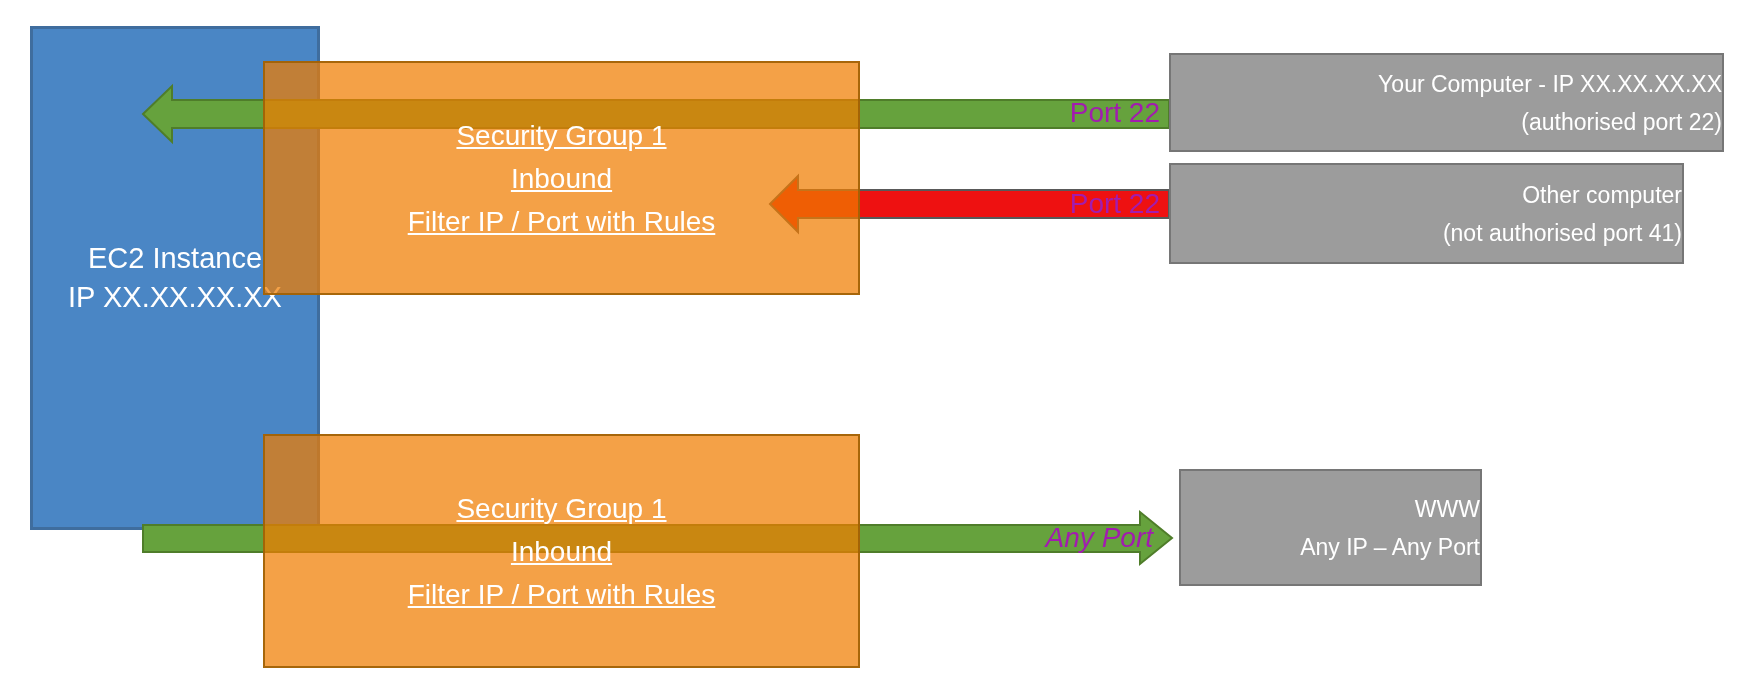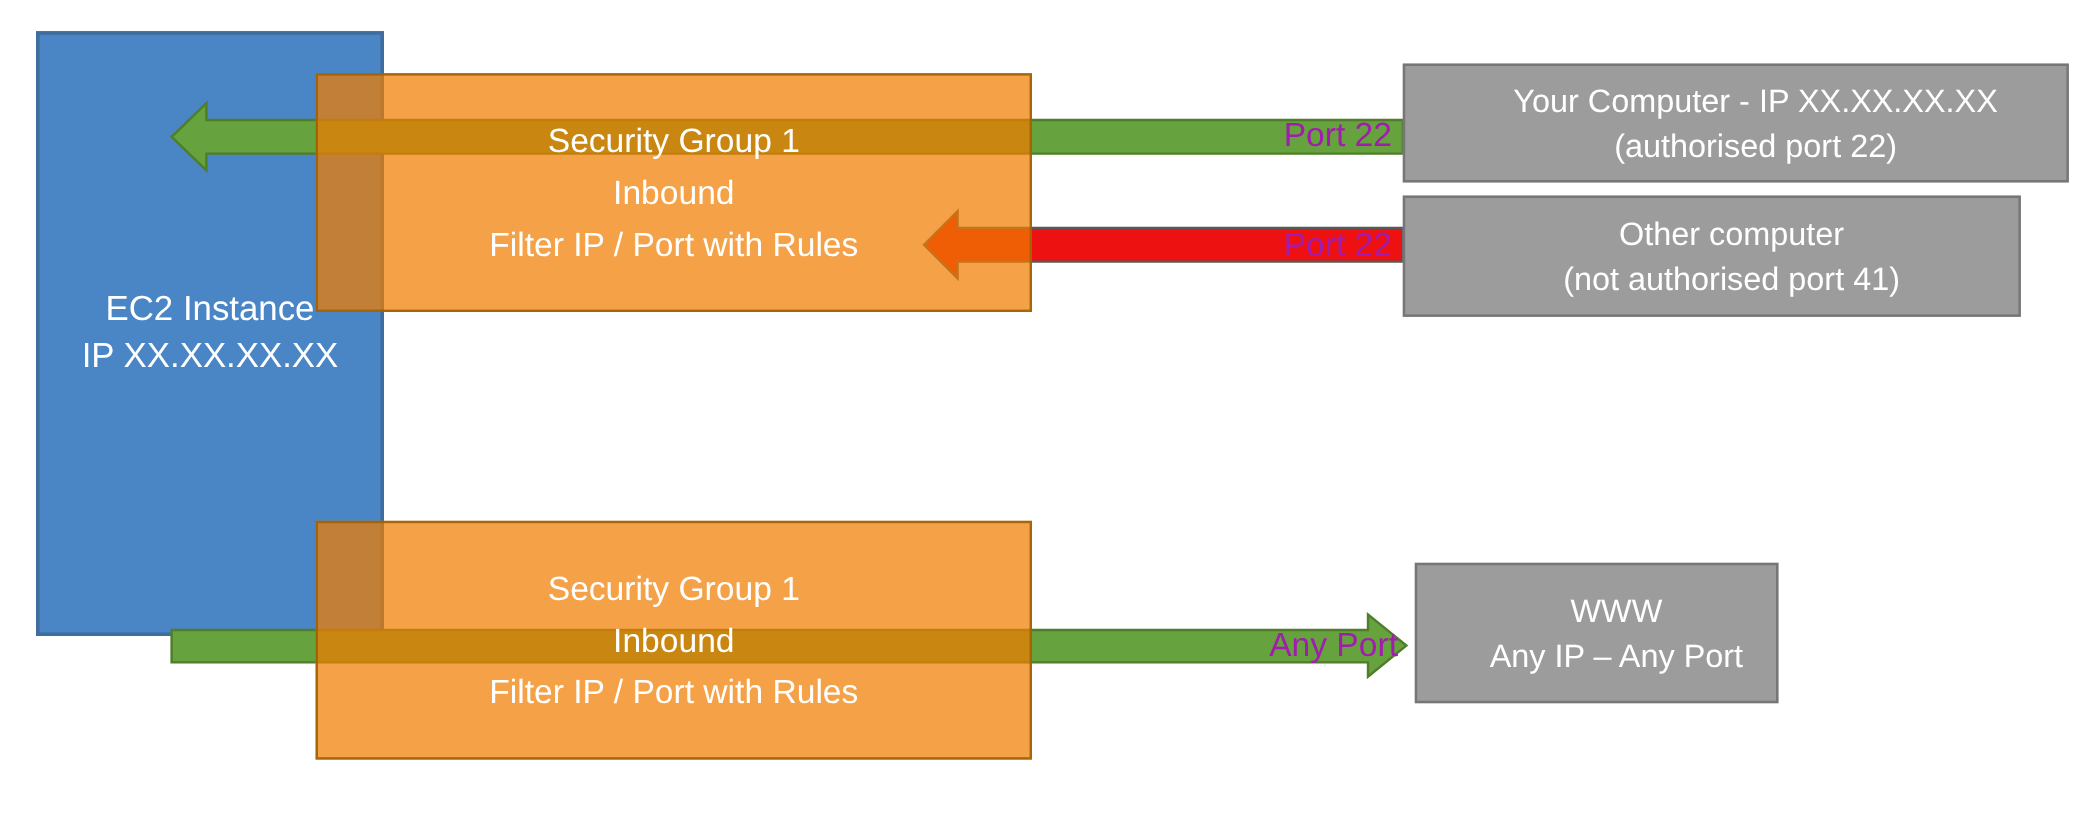--- a/index.html
+++ b/index.html
@@ -18,50 +18,50 @@
   .ec2-box {
     position: absolute; left: 30px; top: 26px; width: 290px; height: 504px;
     background: #4a86c5; border: 3px solid #3f6d9e; box-sizing: border-box;
     z-index: 1;
     display: flex; flex-direction: column; align-items: center; justify-content: center;
     text-align: center; font-size: 29px; line-height: 39px;
   }
 
   
   .sg-box {
-    position: absolute; left: 263px; width: 597px; height: 199px;
+    position: absolute; left: 263px; width: 597px; height: 234px;
     background: rgba(240,125,0,0.72);
     border: 2px solid rgba(160,97,5,0.92); box-sizing: border-box;
     z-index: 3;
     display: flex; flex-direction: column; align-items: center; justify-content: center;
-    text-align: center; font-size: 28px; line-height: 43px;
+    text-align: center; font-size: 28px; line-height: 43px; text-decoration: underline;
   }
   .sg-inbound  { top: 61px; }
   .sg-outbound { top: 434px; }
 
   
   .gray-box {
     position: absolute;
     background: #9c9c9c; border: 2px solid #767676; box-sizing: border-box;
     z-index: 4;
-    display: flex; flex-direction: column; align-items: center; justify-content: center;
-    text-align: center; font-size: 27px; line-height: 38px; padding-left: 33px;
+    display: flex; flex-direction: column; align-items: flex-end; justify-content: center;
+    text-align: center; font-size: 23px; line-height: 38px; padding-left: 33px;
   }
   .gray-your-computer  { left: 1169px; top: 53px;  width: 555px; height: 99px; }
   .gray-other-computer { left: 1169px; top: 163px; width: 515px; height: 101px; }
   .gray-www            { left: 1179px; top: 469px; width: 303px; height: 117px; }
 
   
   .arrow-label {
     position: absolute; z-index: 5; color: #a21caf;
     font-size: 28px; line-height: 28px; white-space: nowrap; text-align: right;
   }
   .label-inbound-allowed { right: 581px; top: 99px; }
   .label-inbound-blocked { right: 581px; top: 190px; }
-  .label-outbound        { right: 576px; top: 524px; }
+  .label-outbound        { right: 588px; top: 524px; font-style: italic; }
 
   .txt { display: block; }
 </style>
 </head>
 <body>
 
 <div class="canvas">
 
   <svg class="layer-svg" width="1741" height="694" viewBox="0 0 1741 694">
 

